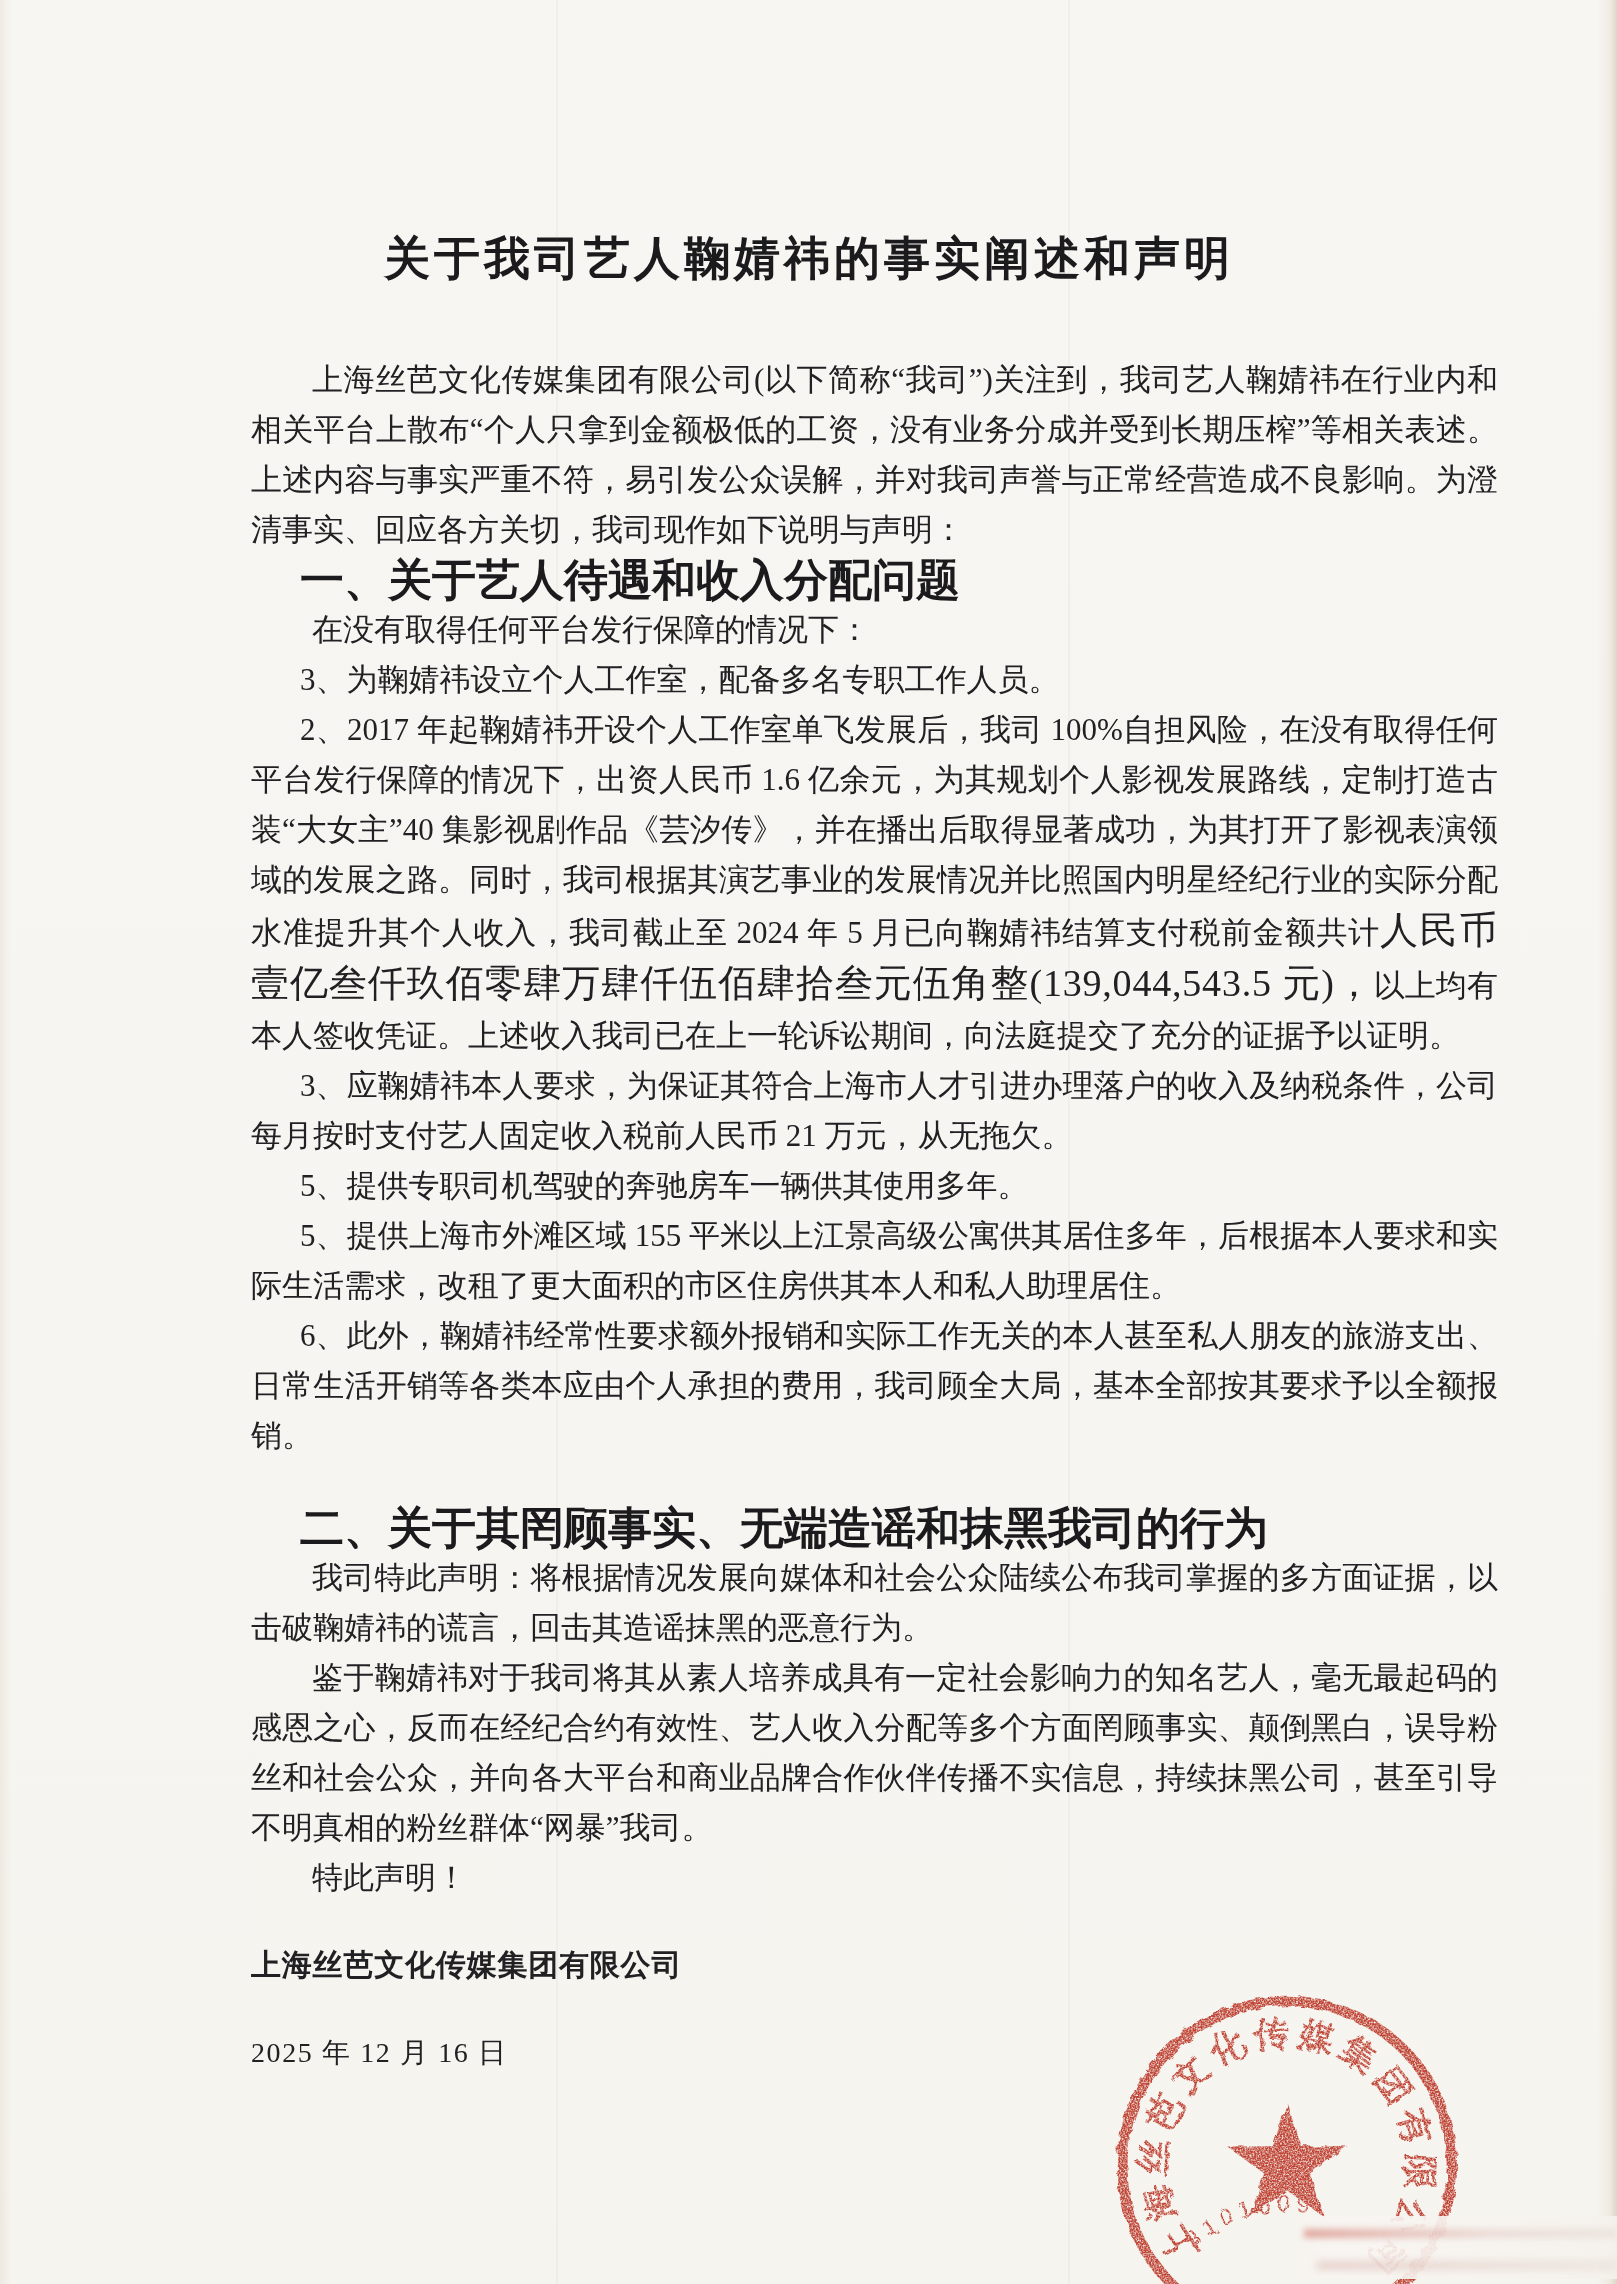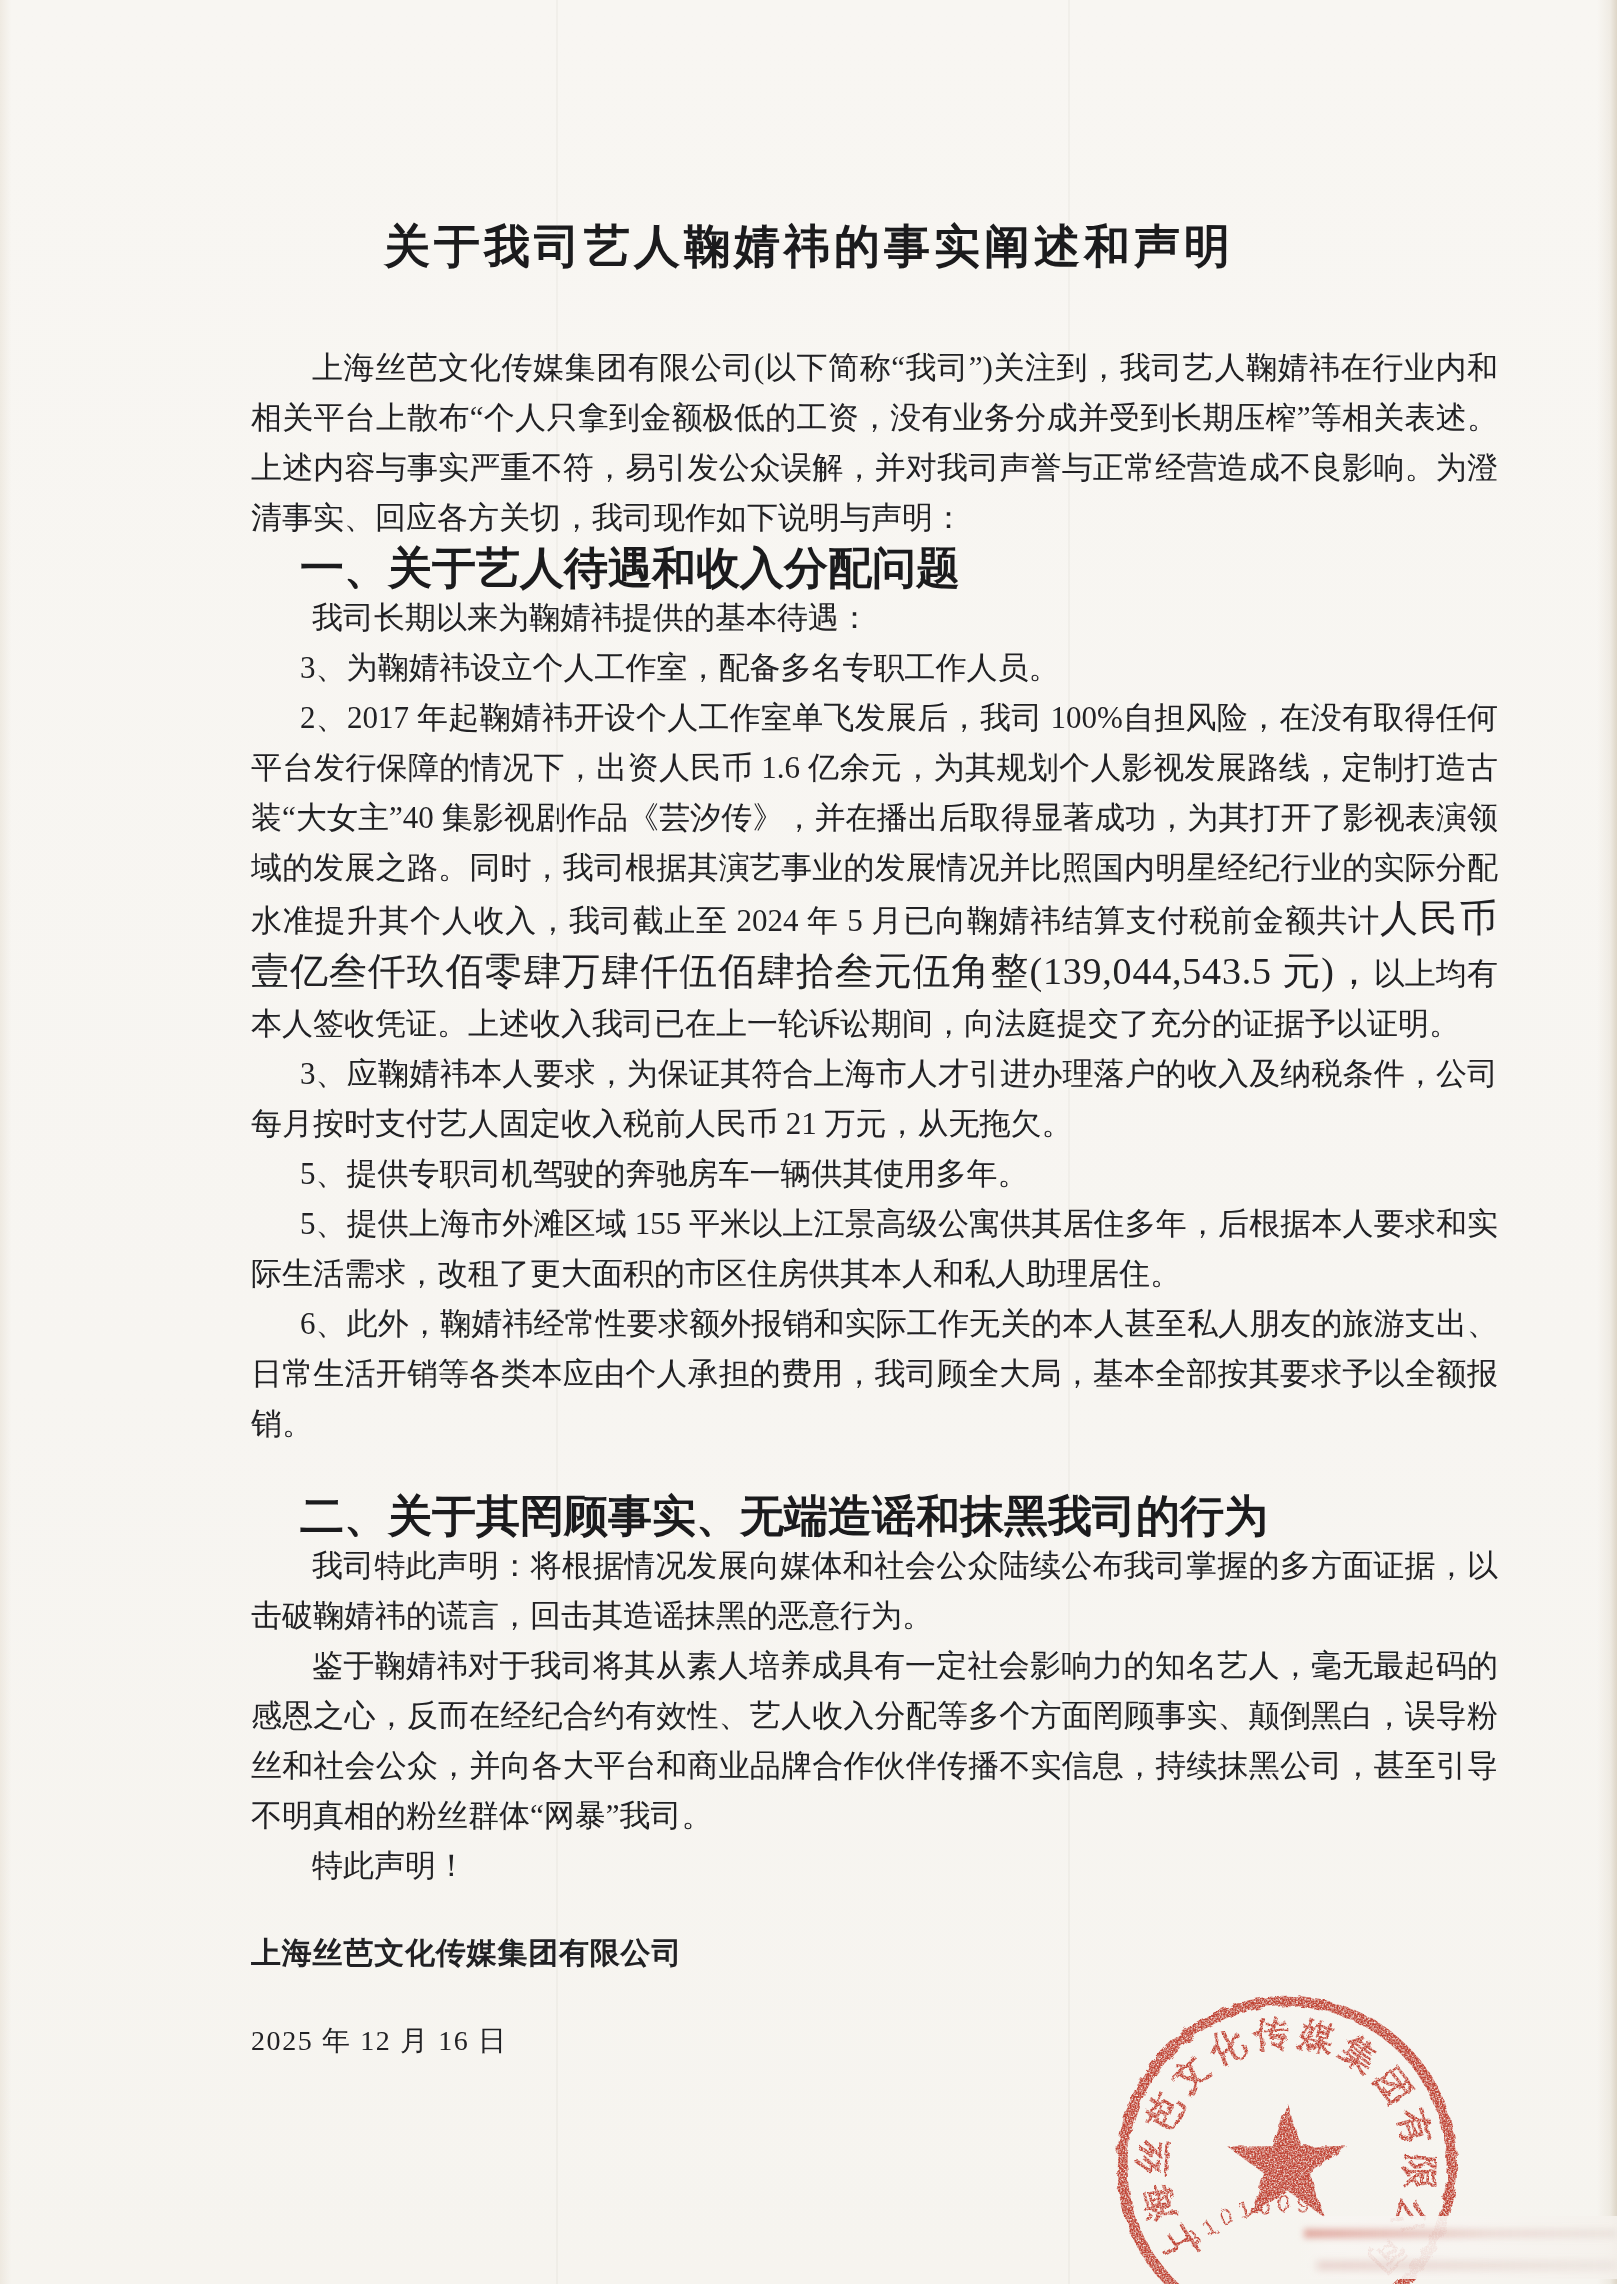--- a/index.html
+++ b/index.html
@@ -13,21 +13,21 @@
       linear-gradient(to bottom, #f8f6f2 0%, #f7f5f1 60%, #f6f4ef 100%);
     overflow: hidden;
     font-family: "Liberation Serif", "DejaVu Serif", serif;
     color: #212124;
   }
   .scanline { position:absolute; top:0; bottom:0; width:1.6px; background:rgba(120,110,95,0.05); }
   .scanline.a { left:556px; }
   .scanline.b { left:1068px; }
 
   .doc-title {
-    margin: 4px;
+    margin: 16px;
     padding-top: 217px;
     text-align: center;
     font-family: "Liberation Sans", "DejaVu Sans", sans-serif;
     font-weight: bold;
     font-size: 46px;
     line-height: 50px;
     letter-spacing: 4px;
     color: #1b1b1d;
   }
 
@@ -117,21 +117,21 @@
 <div class="page">
   <div class="scanline a"></div>
   <div class="scanline b"></div>
 
   <h1 class="doc-title">关于我司艺人鞠婧祎的事实阐述和声明</h1>
 
   <div class="body-block">
     <p class="indent2">上海丝芭文化传媒集团有限公司(以下简称“我司”)关注到，我司艺人鞠婧祎在行业内和相关平台上散布“个人只拿到金额极低的工资，没有业务分成并受到长期压榨”等相关表述。上述内容与事实严重不符，易引发公众误解，并对我司声誉与正常经营造成不良影响。为澄清事实、回应各方关切，我司现作如下说明与声明：</p>
 
     <p class="sec-heading">一、关于艺人待遇和收入分配问题</p>
-    <p class="indent2">我司长期以来为鞠婧祎提供的基本待遇：</p>
+    <p class="indent2">在没有取得任何平台发行保障的情况下：</p>
     <p class="item">3、为鞠婧祎设立个人工作室，配备多名专职工作人员。</p>
     <p class="item"><span>2、2017 年起鞠婧祎开设个人工作室单飞发展后，我司 100%自担风险，在没有取得任何平台发行保障的情况下，出资人民币 1.6 亿余元，为其规划个人影视发展路线，定制打造古装“大女主”40 集影视剧作品《芸汐传》，并在播出后取得显著成功，为其打开了影视表演领域的发展之路。同时，我司根据其演艺事业的发展情况并比照国内明星经纪行业的实际分配水准提升其个人收入，我司截止至 2024 年 5 月已向鞠婧祎结算支付税前金额共计</span><span class="big-amount">人民币壹亿叁仟玖佰零肆万肆仟伍佰肆拾叁元伍角整(139,044,543.5 元)，</span><span>以上均有本人签收凭证。上述收入我司已在上一轮诉讼期间，向法庭提交了充分的证据予以证明。</span></p>
     <p class="item">3、应鞠婧祎本人要求，为保证其符合上海市人才引进办理落户的收入及纳税条件，公司每月按时支付艺人固定收入税前人民币 21 万元，从无拖欠。</p>
     <p class="item">5、提供专职司机驾驶的奔驰房车一辆供其使用多年。</p>
     <p class="item">5、提供上海市外滩区域 155 平米以上江景高级公寓供其居住多年，后根据本人要求和实际生活需求，改租了更大面积的市区住房供其本人和私人助理居住。</p>
     <p class="item">6、此外，鞠婧祎经常性要求额外报销和实际工作无关的本人甚至私人朋友的旅游支出、日常生活开销等各类本应由个人承担的费用，我司顾全大局，基本全部按其要求予以全额报销。</p>
 
     <p class="sec-heading second">二、关于其罔顾事实、无端造谣和抹黑我司的行为</p>
     <p class="indent2">我司特此声明：将根据情况发展向媒体和社会公众陆续公布我司掌握的多方面证据，以击破鞠婧祎的谎言，回击其造谣抹黑的恶意行为。</p>
     <p class="indent2">鉴于鞠婧祎对于我司将其从素人培养成具有一定社会影响力的知名艺人，毫无最起码的感恩之心，反而在经纪合约有效性、艺人收入分配等多个方面罔顾事实、颠倒黑白，误导粉丝和社会公众，并向各大平台和商业品牌合作伙伴传播不实信息，持续抹黑公司，甚至引导不明真相的粉丝群体“网暴”我司。</p>

